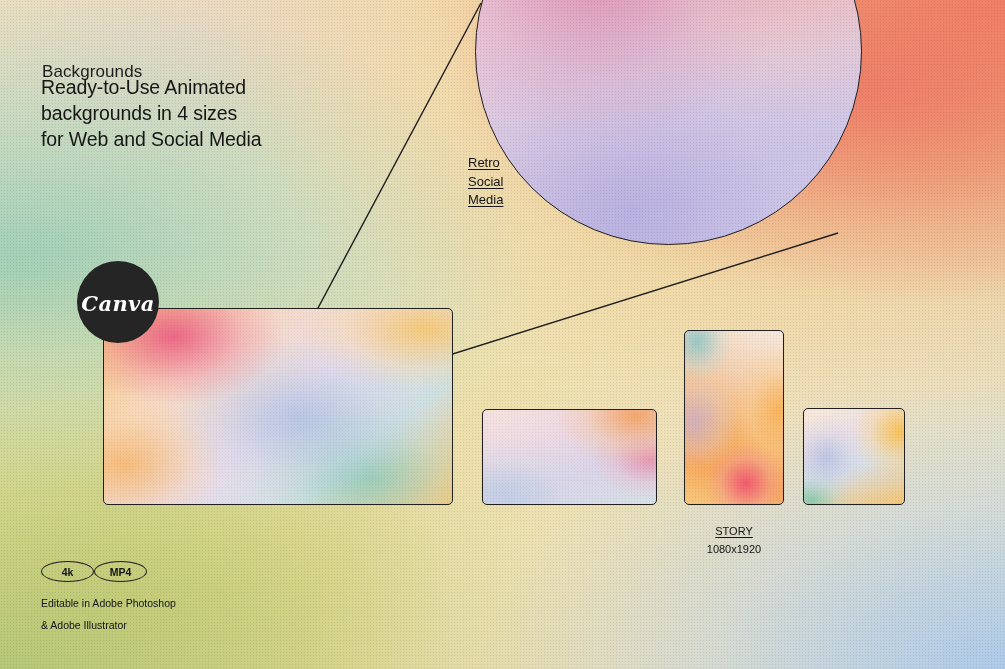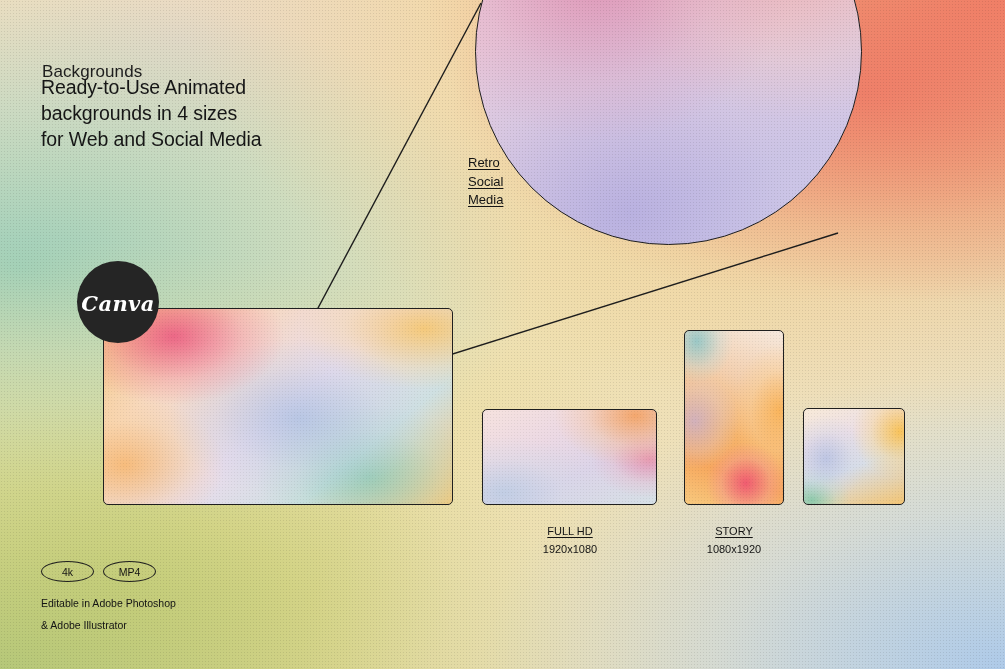--- a/index.html
+++ b/index.html
@@ -229,21 +229,21 @@
   #cap-fullhd    { left: 495px; top: 523px; width: 150px; }
   #cap-story     { left: 659px; top: 523px; width: 150px; text-align: center; }
   #cap-post      { left: 779px; top: 523px; width: 150px; }
 
   
   .badges {
     position: absolute;
     left: 41px;
     top: 561px;
     display: flex;
-    gap: 9px;
+    font-weight: bold;
   }
   .badge {
     width: 53px;
     height: 21px;
     border: 1.1px solid #1f1f1f;
     border-radius: 50% / 50%;
     display: flex;
     align-items: center;
     justify-content: center;
     font-size: 10.5px;
@@ -301,24 +301,20 @@
   <div class="card" id="card-fullhd">
     <div class="grain"></div>
   </div>
   <div class="card" id="card-story">
     <div class="grain"></div>
   </div>
   <div class="card" id="card-post">
     <div class="grain"></div>
   </div>
 
-  <div class="caption" id="cap-fullhd">
-    <span class="name">FULL HD</span>
-    <span class="dims">1920x1080</span>
-  </div>
   <div class="caption" id="cap-story">
     <span class="name">STORY</span>
     <span class="dims">1080x1920</span>
   </div>
 
   <div class="badges">
     <div class="badge">4k</div>
     <div class="badge">MP4</div>
   </div>
 

